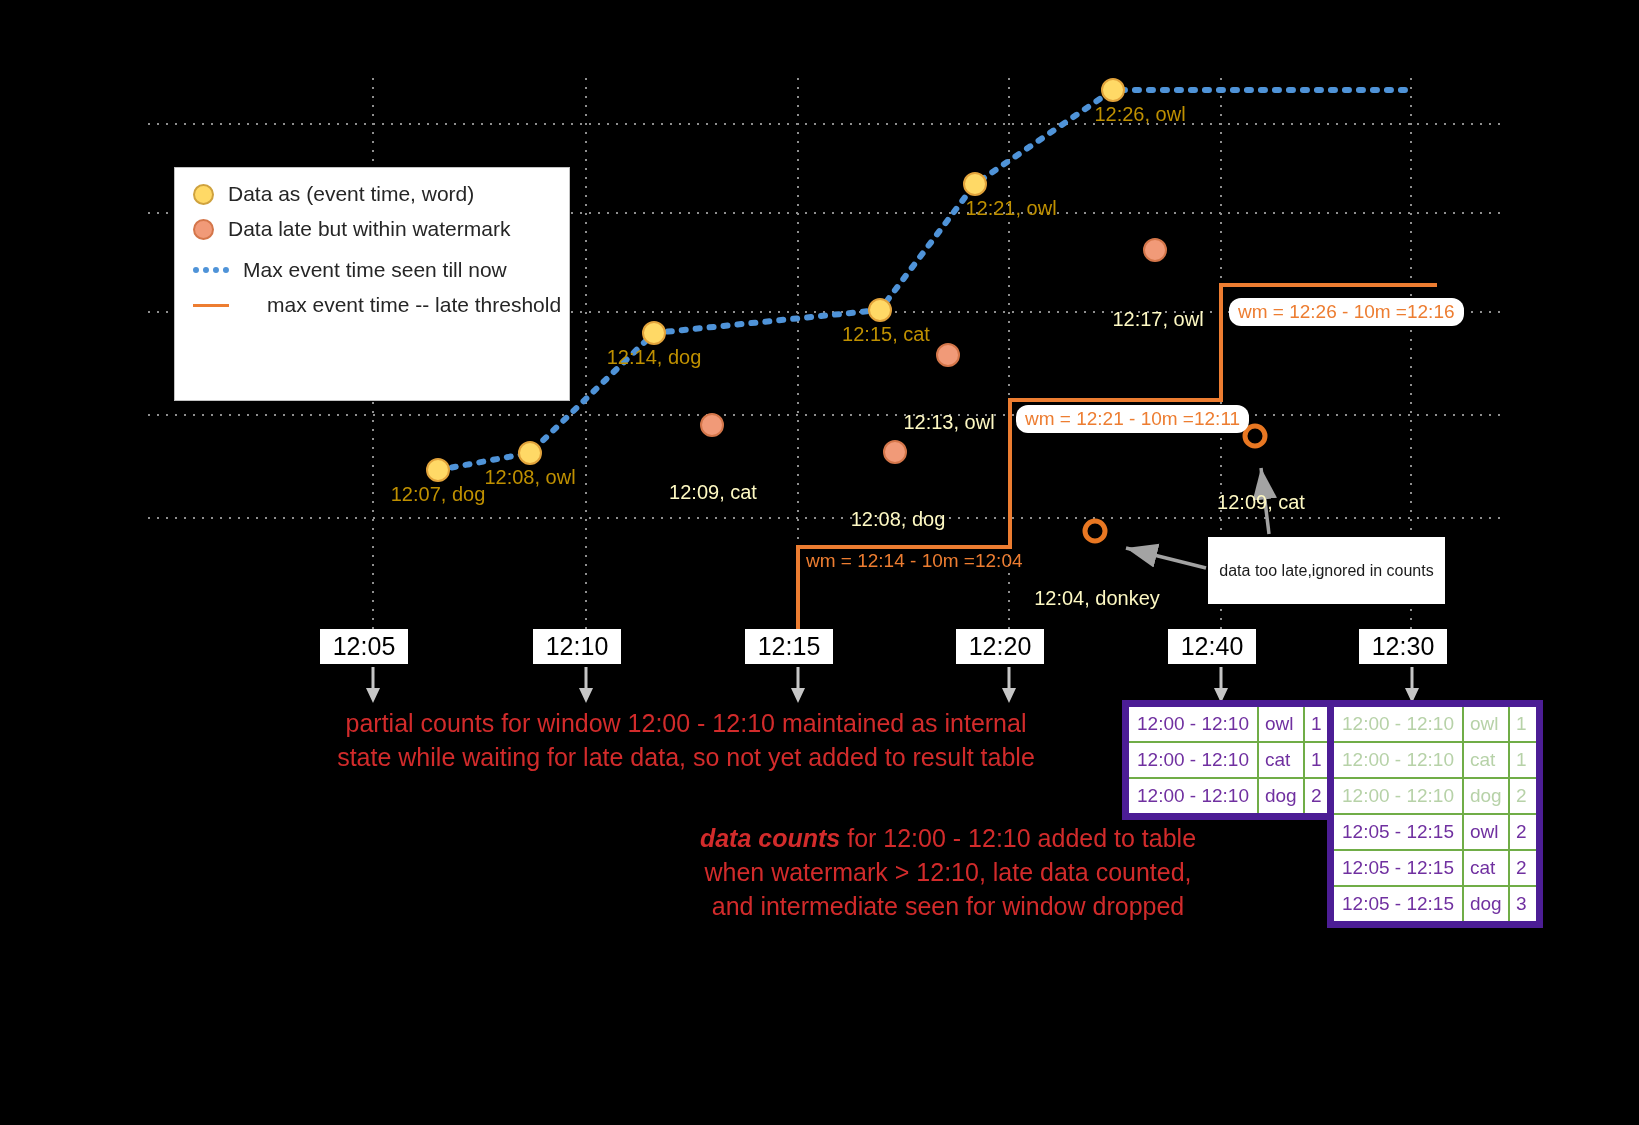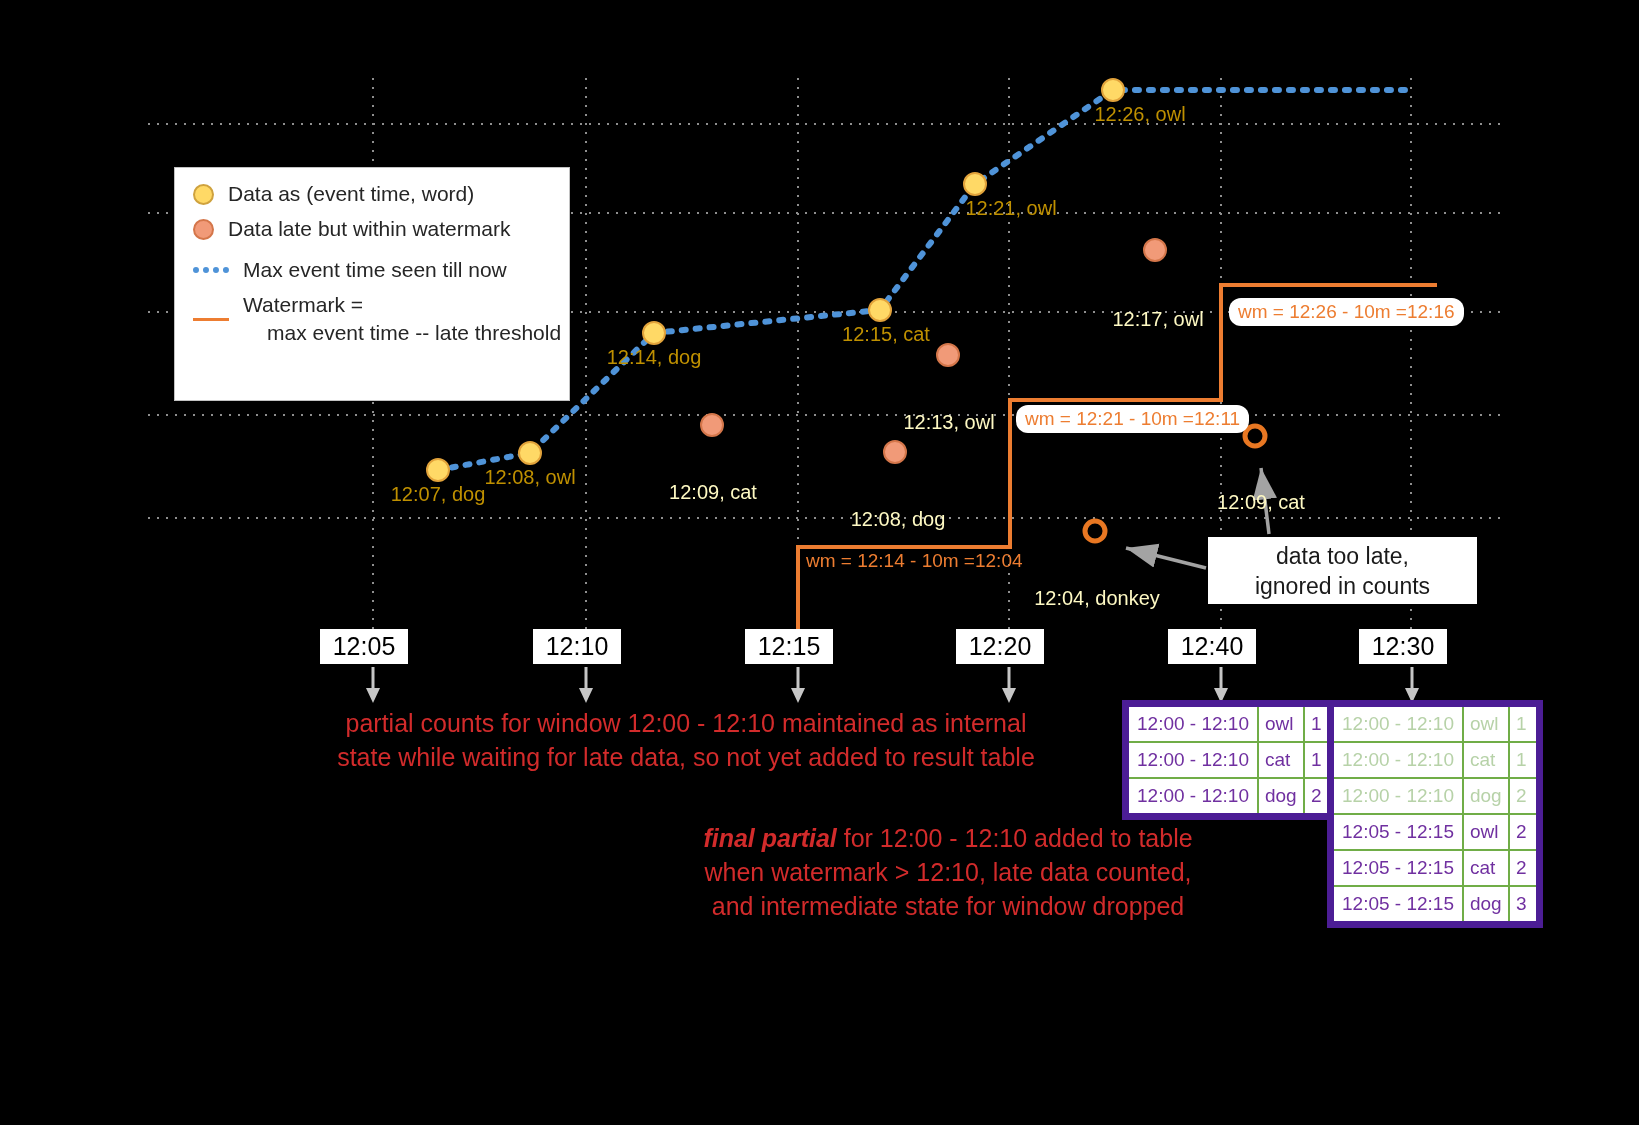--- a/index.html
+++ b/index.html
@@ -41,22 +41,22 @@
 
   
   .tick{position:absolute;top:629px;width:88px;height:35px;background:#fff;color:#000;
         font-size:25px;display:flex;align-items:center;justify-content:center;}
 
   
   .rednote{position:absolute;color:#D22B2B;font-size:25px;line-height:34px;text-align:center;}
   .rednote .em{font-weight:bold;font-style:italic;}
 
   
-  .toolate-box{position:absolute;left:1208px;top:537px;width:269px;height:67px;background:#fff;
-               color:#1a1a1a;font-size:23px;line-height:30px;display:flex;flex-direction:column;
+  .toolate-box{position:absolute;left:1208px;top:537px;width:237px;height:67px;background:#fff;
+               color:#1a1a1a;font-size:16px;line-height:30px;display:flex;
                align-items:center;justify-content:center;}
 
   
   .rtable{position:absolute;border-collapse:collapse;background:#fff;font-size:19px;color:#7030A0;
           border:7px solid #4c1d95;}
   .rtable td{border:2.5px solid #70AD47;padding:2px 8px;height:30px;white-space:nowrap;}
   .rtable td.c-window{width:110px;}
   .rtable td.c-word{width:32px;padding:2px 6px;}
   .rtable td.c-count{width:14px;padding:2px 6px;}
   .rtable tr.faded td{color:#b7d2a8;}
@@ -131,21 +131,20 @@
       <span class="sw dot salmon"></span>
       <span>Data late but within watermark</span>
     </div>
     <div class="lrow lines">
       <span class="sw lnblue"></span>
       <span>Max event time seen till now</span>
     </div>
     <div class="lrow">
       <span class="sw lnorange"></span>
       <span class="lcol">
-        <span>Watermark =</span>
         <span class="wmtext2">max event time -- late threshold</span>
       </span>
     </div>
   </div>
 
   <div class="plabel ontime" style="left:438px;top:483px">12:07, dog</div>
   <div class="plabel ontime" style="left:530px;top:466px">12:08, owl</div>
   <div class="plabel ontime" style="left:654px;top:346px">12:14, dog</div>
   <div class="plabel ontime" style="left:886px;top:323px">12:15, cat</div>
   <div class="plabel ontime" style="left:1011px;top:197px">12:21, owl</div>
@@ -172,23 +171,23 @@
     <div>data too late,</div>
     <div>ignored in counts</div>
   </div>
 
   <div class="rednote" style="left:306px;top:706px;width:760px">
     <div>partial counts for window 12:00 - 12:10 maintained as internal</div>
     <div>state while waiting for late data, so not yet added  to result table</div>
   </div>
 
   <div class="rednote" style="left:670px;top:821px;width:556px">
-    <div><span class="em">final partial</span><span> for 12:00 - 12:10 added to table</span></div>
+    <div><span class="em">data counts</span><span> for 12:00 - 12:10 added to table</span></div>
     <div>when watermark &gt; 12:10, late data counted,</div>
-    <div>and intermediate state for window dropped</div>
+    <div>and intermediate seen for window dropped</div>
   </div>
 
   <table class="rtable" style="left:1122px;top:700px">
     <tbody>
       <tr>
         <td class="c-window">12:00 - 12:10</td>
         <td class="c-word">owl</td>
         <td class="c-count">1</td>
       </tr>
       <tr>

